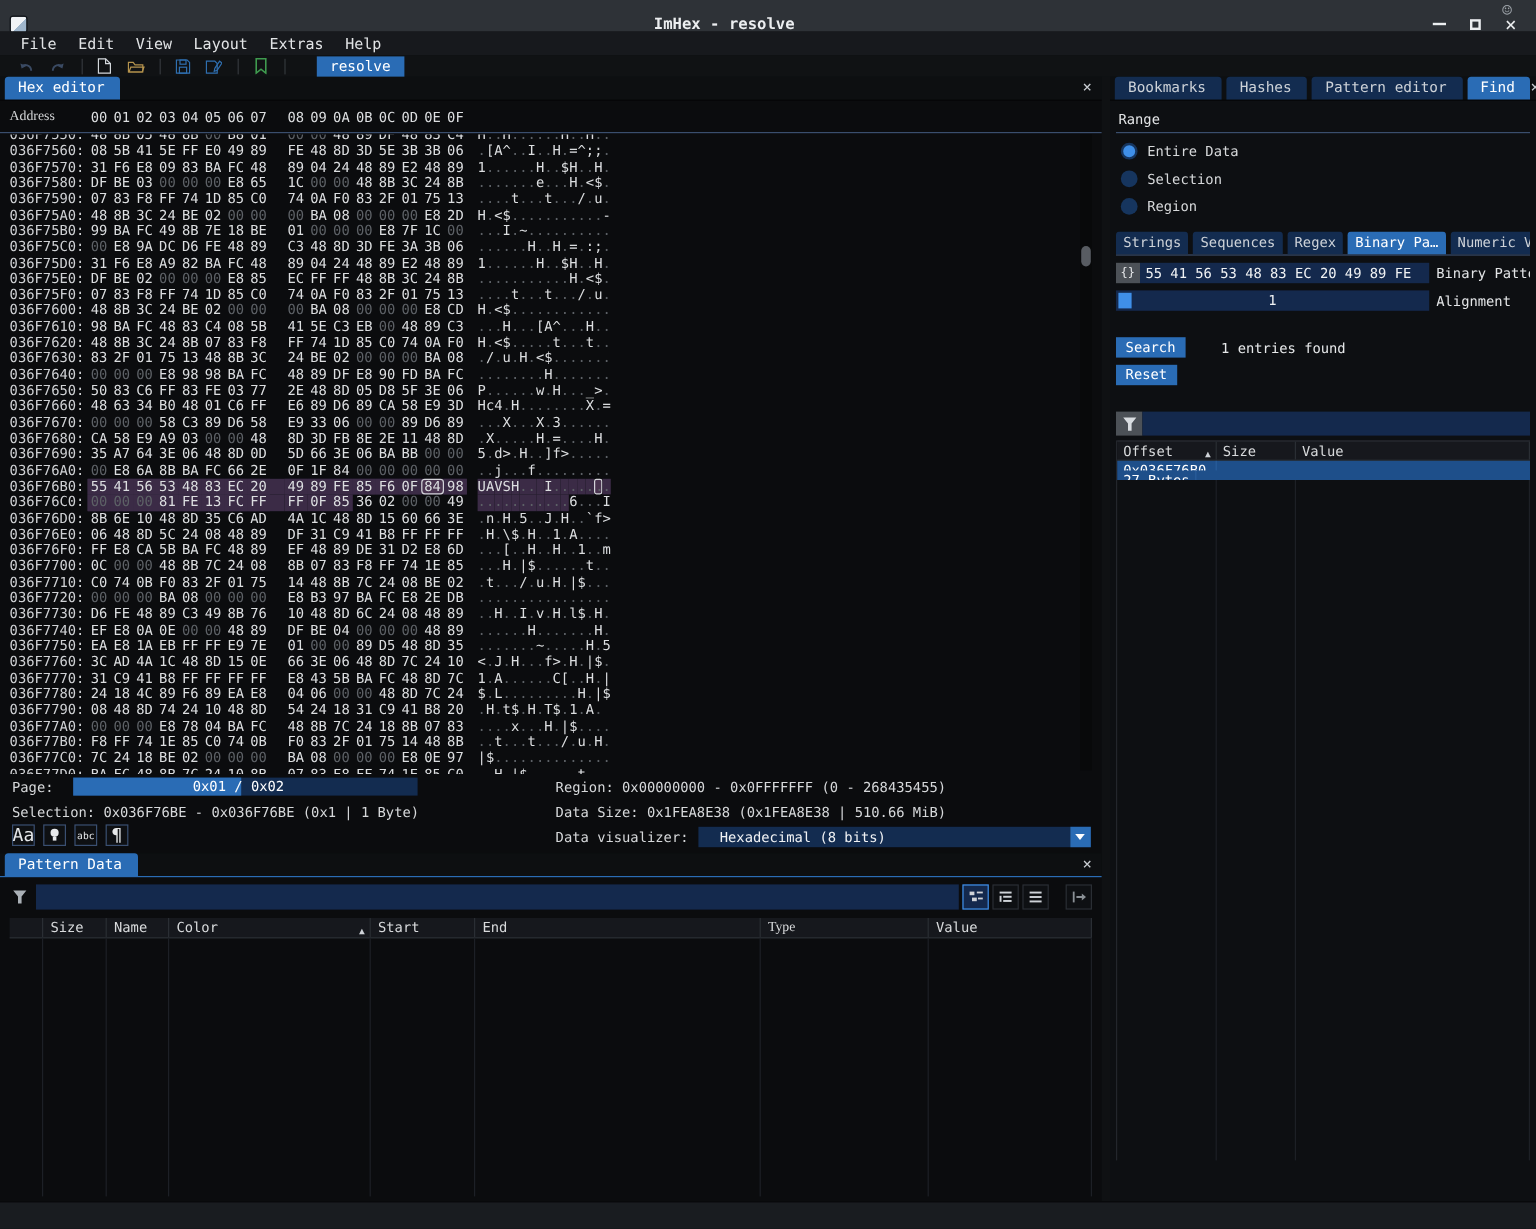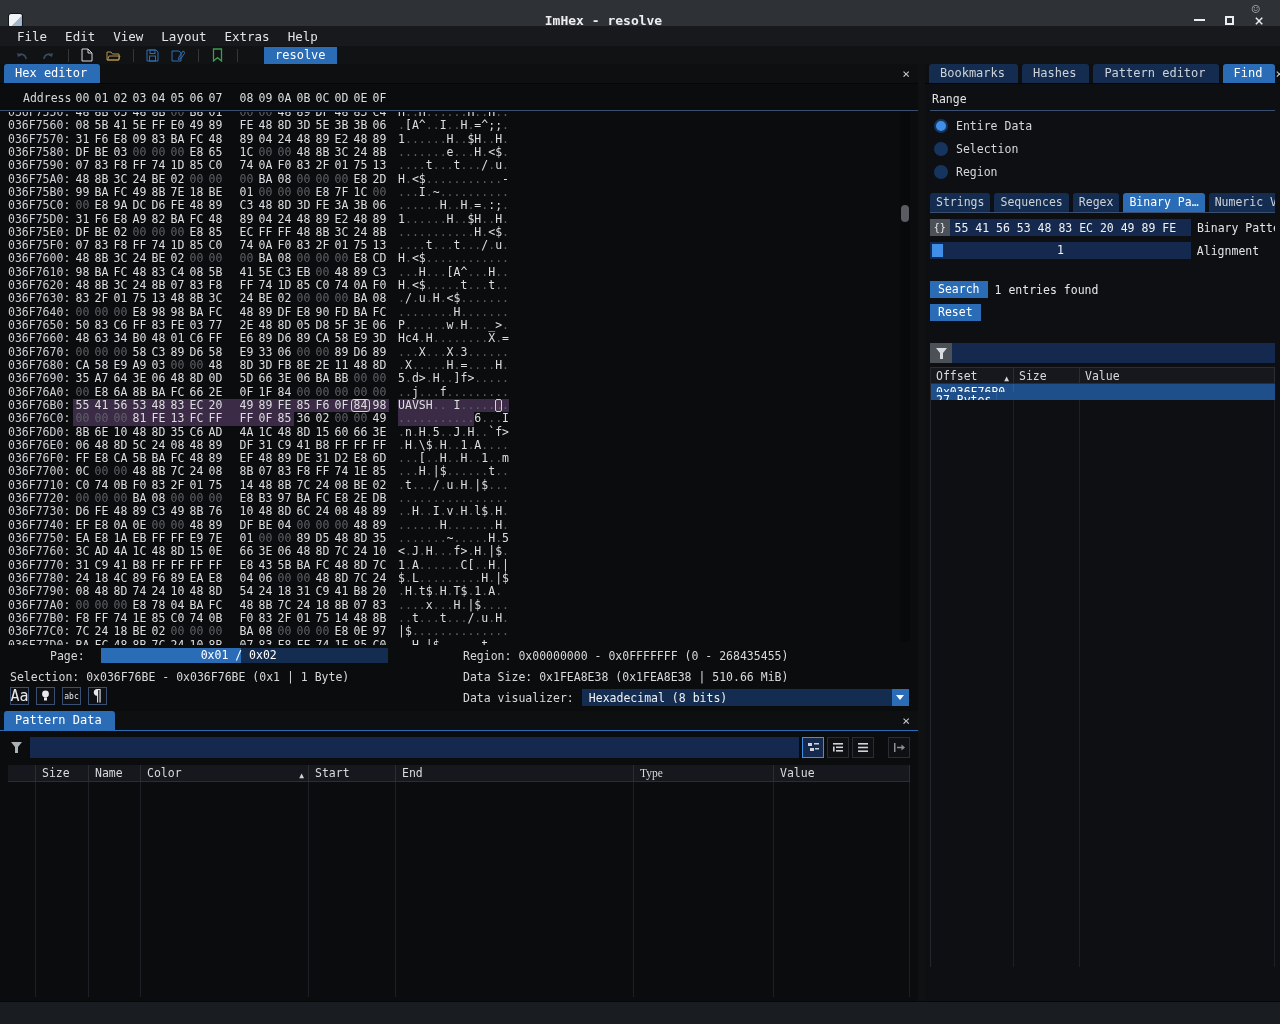--- a/index.html
+++ b/index.html
@@ -43,21 +43,21 @@
 
   
   #hexpanel { position:absolute; left:0; top:84px; width:918px; height:561px; background:#0b0c0e; }
   #hex-header { position:absolute; left:0; top:0; width:918px; height:27px; }
   #hex-header .hdr-row { position:absolute; left:0; top:7px; display:flex; font-size:11.5px; color:#d4d6d8; }
   #hex-header-line { position:absolute; left:0; top:26px; width:918px; height:1px; background:#3a4e6d; }
   #hex-rows-clip { position:absolute; left:0; top:28px; width:892px; height:533px; overflow:hidden;padding-left:24px; }
   #hex-rows { position:absolute; left:0; top:-6px; }
   .hex-row { display:flex; height:13.32px; line-height:13.32px; font-size:11.5px; white-space:pre; }
   .addr { display:inline-block; width:73px; padding-left:8px; color:#cfd1d4; }
-  .addr-spacer { display:inline-block; width:73px; padding-left:23px; }
+  .addr-spacer { display:inline-block; width:73px; padding-left:8px;font-family:Liberation Serif, serif; }
   .bgroup { display:inline-flex; }
   .bgroup.g1 { padding-right:12px; }
   .bgroup.hl { background:#3b2b46; }
   .bcell { display:inline-block; width:19px; text-align:center; color:#dcdee0; }
   .bcell.dim { color:#5d6166; }
   .bcell.hl { background:#3b2b46; }
   .bcell.cursor { background:#4a3550; border:1px solid #d4d4da; border-radius:3px; line-height:11px; }
   .ascii { display:inline-flex; margin-left:9px; }
   .achar { display:inline-block; width:6.95px; text-align:center; color:#dcdee0; }
   .achar.dim { color:#5d6166; }
@@ -70,21 +70,21 @@
   #hexfooter { position:absolute; left:0; top:645px; width:918px; height:66px; background:#0b0c0e; font-size:11.5px; }
   .foot-row { position:absolute; left:10px; display:flex; align-items:center; }
   .foot-right { position:absolute; left:463px; display:flex; align-items:center; }
   #page-slider { position:relative; width:287px; height:15px; background:#132c50; margin-left:16px; }
   #page-fill { position:absolute; left:0; top:0; width:140px; height:15px; background:#2a6cb5; }
   #page-text { position:absolute; left:100px; top:0; height:15px; line-height:15px; color:#fff; }
   .toggle-btn { width:19px; height:18px; border:1px solid #3a4f71; background:#0e1013; color:#e6e8ea;
     display:flex; align-items:center; justify-content:center; font-size:15px; margin-right:7px; }
   .toggle-btn.small { font-size:8px; }
   #visualizer { position:relative; width:327px; height:17px; background:#132c50; margin-left:8px;
-    display:flex; align-items:center; padding-left:7px; color:#f0f2f4;text-align:right; }
+    display:flex; align-items:center; padding-left:18px; color:#f0f2f4;text-align:right; }
   #visualizer .dd { position:absolute; right:0; top:0; width:17px; height:17px; background:#2a6cb5;
     display:flex; align-items:center; justify-content:center; }
   #visualizer .dd::after { content:""; border-left:4px solid transparent; border-right:4px solid transparent;
     border-top:5px solid #ffffff; }
 
   
   #patternpanel { position:absolute; left:0; top:711px; width:918px; height:290px; background:#0b0c0e; }
   #pd-tabstrip { position:absolute; left:0; top:0; width:918px; height:20px; background:#0d0f11;
     display:flex; align-items:flex-end; border-bottom:1px solid #2a6cb5; }
   #pd-filter-row { position:absolute; left:8px; top:26px; width:902px; height:21px; display:flex; align-items:center; }
@@ -117,21 +117,21 @@
   #braces-btn { width:20px; height:17px; background:#4c5157; color:#e8eaec; display:flex;
     align-items:center; justify-content:center; font-size:10px; }
   #pattern-input { width:247px; height:17px; background:#14294d; color:#f0f2f4;
     display:flex; align-items:center; padding-left:5px; white-space:nowrap; overflow:hidden; }
   .input-label { margin-left:6px; white-space:nowrap; overflow:hidden; width:80px; color:#e2e4e6; }
   #alignment-input { position:relative; width:267px; height:17px; background:#14294d; color:#f0f2f4;
     text-align:center; line-height:17px; }
   #alignment-handle { position:absolute; left:2px; top:2px; width:11px; height:13px; background:#3f8fe8; }
   .btn { background:#2a6cb5; color:#fff; padding:1px 8px 2px 8px; font-size:11.5px; display:inline-block; }
   #search-row { margin-top:22px; display:flex; align-items:center; }
-  #entries-found { margin-left:7px; color:#e6e8ea; }
+  #entries-found { margin-left:30px; color:#e6e8ea; }
   #reset-row { margin-top:6px; }
   #find-filter-row { margin-top:22px; display:flex; align-items:center; }
   .funnel-btn { width:22px; height:20px; background:#4c5157; display:flex; align-items:center; justify-content:center; }
   #find-filter-input { flex:1; height:20px; background:#14294d; }
   #find-table { display:flex; flex-direction:column; margin-top:4px; height:600px; border-left:1px solid #23262c; }
   #ft-head { display:flex; height:17px; background:#16181d; border-bottom:1px solid #2a2e34; border-top:1px solid #2a2e34; }
   .ft-col { padding-left:5px; border-right:1px solid #2a2e34; position:relative; line-height:17px; color:#d8dadc; white-space:nowrap; overflow:hidden; }
   #ft-row { display:flex; height:16px; background:#1e4f8a; color:#ffffff;flex-direction:column; }
   .ft-cell { padding-left:5px; border-right:1px solid #2a5e9b; line-height:16px; white-space:nowrap; overflow:hidden; }
   #ft-body { flex:1; display:flex; }
@@ -302,21 +302,21 @@
         <div class="hex-row"><span class="addr">036F77C0:</span><span class="bgroup g1"><span class="bcell">7C</span><span class="bcell">24</span><span class="bcell">18</span><span class="bcell">BE</span><span class="bcell">02</span><span class="bcell dim">00</span><span class="bcell dim">00</span><span class="bcell dim">00</span></span><span class="bgroup"><span class="bcell">BA</span><span class="bcell">08</span><span class="bcell dim">00</span><span class="bcell dim">00</span><span class="bcell dim">00</span><span class="bcell">E8</span><span class="bcell">0E</span><span class="bcell">97</span></span><span class="ascii"><span class="achar">|</span><span class="achar">$</span><span class="achar dim">.</span><span class="achar dim">.</span><span class="achar dim">.</span><span class="achar dim">.</span><span class="achar dim">.</span><span class="achar dim">.</span><span class="achar dim">.</span><span class="achar dim">.</span><span class="achar dim">.</span><span class="achar dim">.</span><span class="achar dim">.</span><span class="achar dim">.</span><span class="achar dim">.</span><span class="achar dim">.</span></span></div>
         <div class="hex-row"><span class="addr">036F77D0:</span><span class="bgroup g1"><span class="bcell">BA</span><span class="bcell">FC</span><span class="bcell">48</span><span class="bcell">8B</span><span class="bcell">7C</span><span class="bcell">24</span><span class="bcell">10</span><span class="bcell">8B</span></span><span class="bgroup"><span class="bcell">07</span><span class="bcell">83</span><span class="bcell">F8</span><span class="bcell">FF</span><span class="bcell">74</span><span class="bcell">1E</span><span class="bcell">85</span><span class="bcell">C0</span></span><span class="ascii"><span class="achar dim">.</span><span class="achar dim">.</span><span class="achar">H</span><span class="achar dim">.</span><span class="achar">|</span><span class="achar">$</span><span class="achar dim">.</span><span class="achar dim">.</span><span class="achar dim">.</span><span class="achar dim">.</span><span class="achar dim">.</span><span class="achar dim">.</span><span class="achar">t</span><span class="achar dim">.</span><span class="achar dim">.</span><span class="achar dim">.</span></span></div>
       </div>
   </div>
   <div id="hex-scrollbar">
     <div id="hex-scroll-thumb"></div>
   </div>
 </div>
 
 <div id="hexfooter">
-  <div class="foot-row" style="top:3px;margin-left:40px;">
+  <div class="foot-row" style="top:3px;">
     <span>Page:</span>
     <div id="page-slider">
       <div id="page-fill"></div>
       <div id="page-text">0x01 / 0x02</div>
     </div>
   </div>
   <div class="foot-right" style="top:4px;">
     <span>Region: 0x00000000 - 0x0FFFFFFF (0 - 268435455)</span>
   </div>
   <div class="foot-row" style="top:25px;">

